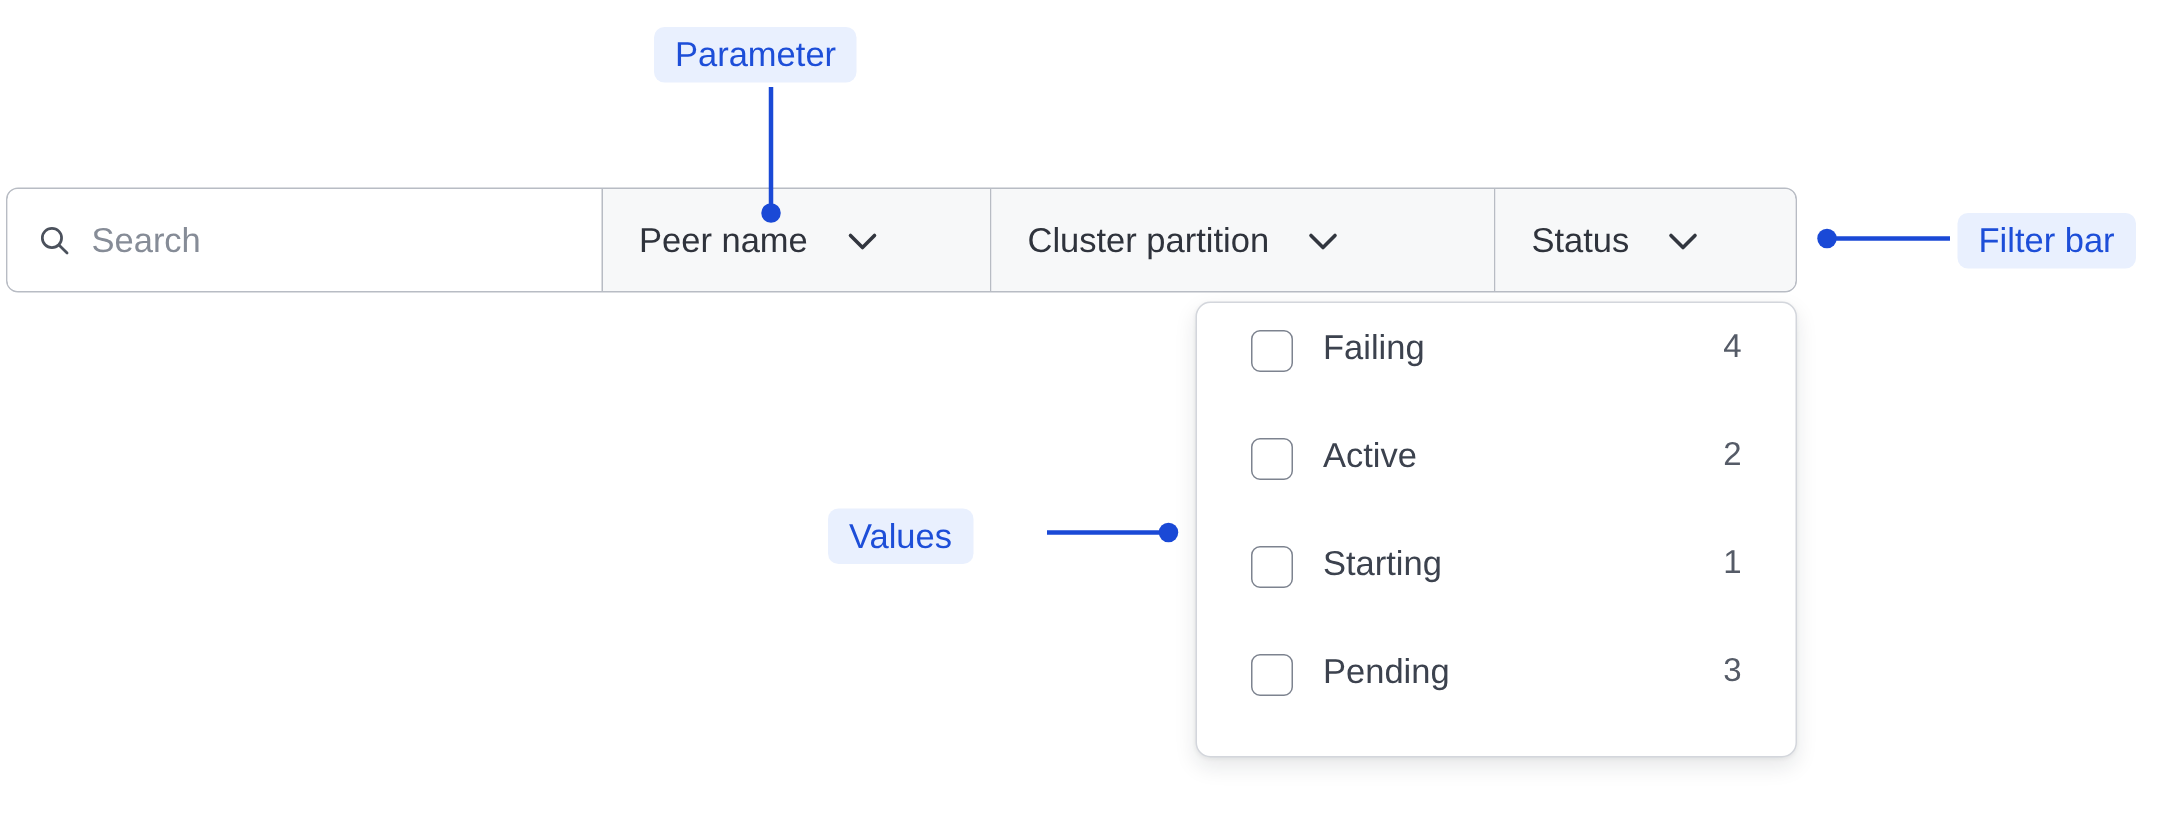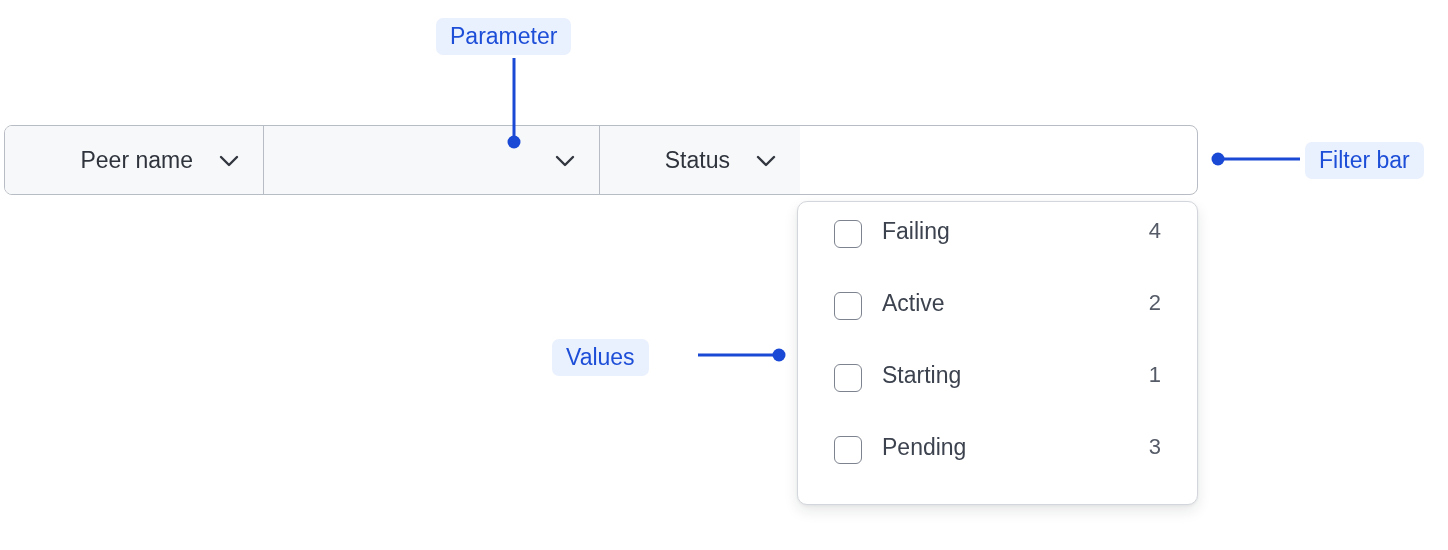--- a/index.html
+++ b/index.html
@@ -58,21 +58,21 @@
     padding: 0;
   }
   .search-input::placeholder {
     color: #868c97;
     opacity: 1;
   }
 
   .filter-btn {
     display: flex;
     align-items: center;
-    justify-content: flex-end;
+    justify-content: flex-start;
     gap: 26px;
     padding: 0 24px;
     box-sizing: border-box;
     background: #f7f8f9;
     border: none;
     border-right: 1.5px solid #b8bcc4;
     font-family: "Liberation Sans", sans-serif;
     font-size: 23px;
     color: #2f333c;
     cursor: pointer;
@@ -157,29 +157,37 @@
     height: 550px;
     pointer-events: none;
     overflow: visible;
   }
 </style>
 </head>
 <body>
 
 <div class="filter-bar">
 
+  <div class="search-cell">
+    <svg class="search-icon" viewBox="0 0 24 24" fill="none" stroke="currentColor" stroke-width="2" stroke-linecap="round" stroke-linejoin="round">
+      <circle cx="10.5" cy="10.5" r="7"></circle>
+      <line x1="15.6" y1="15.6" x2="21.5" y2="21.5"></line>
+    </svg>
+    <input class="search-input" type="text" placeholder="Search" value="" style="">
+  </div>
 
   <button class="filter-btn btn-peer">
     <span class="label">Peer name</span>
     <svg class="chev" viewBox="0 0 20 13" fill="none" stroke="currentColor" stroke-width="2.4" stroke-linecap="round" stroke-linejoin="round">
       <polyline points="2,3 10,11 18,3"></polyline>
     </svg>
   </button>
 
   <button class="filter-btn btn-cluster">
+    <span class="label">Cluster partition</span>
     <svg class="chev" viewBox="0 0 20 13" fill="none" stroke="currentColor" stroke-width="2.4" stroke-linecap="round" stroke-linejoin="round">
       <polyline points="2,3 10,11 18,3"></polyline>
     </svg>
   </button>
 
   <button class="filter-btn btn-status">
     <span class="label">Status</span>
     <svg class="chev" viewBox="0 0 20 13" fill="none" stroke="currentColor" stroke-width="2.4" stroke-linecap="round" stroke-linejoin="round">
       <polyline points="2,3 10,11 18,3"></polyline>
     </svg>

